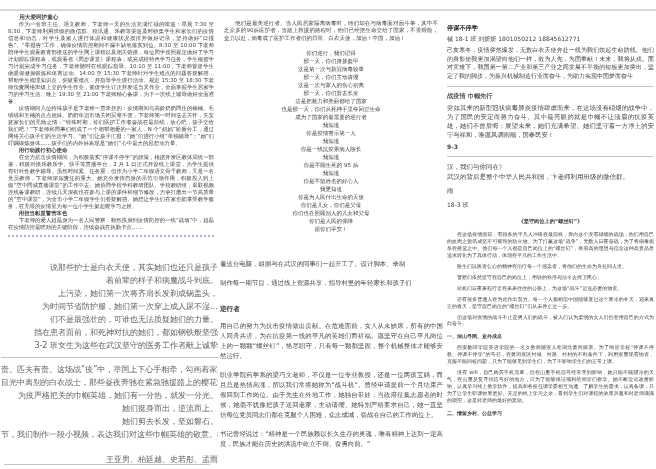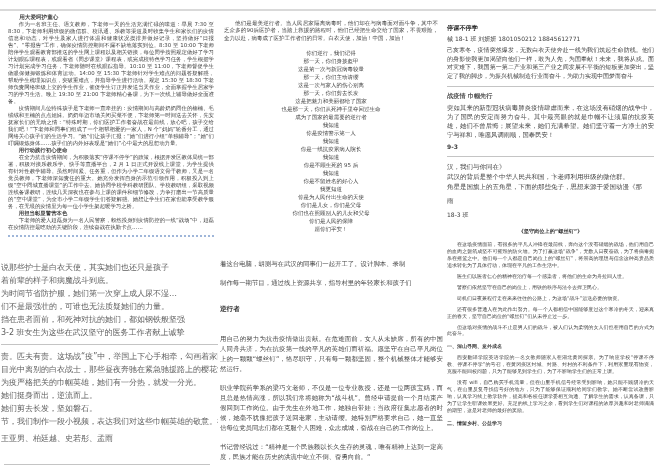--- a/index.html
+++ b/index.html
@@ -13,34 +13,34 @@
   
   .col-left{position:absolute;left:8px;top:14px;width:206px;}
   .small-doc{font-size:5.4px;line-height:7px;text-align:justify;color:#3f3f3f;}
   .small-doc p{margin:0;text-indent:2em;}
   .doc-title{font-size:5.6px;font-weight:bold;margin:0;text-indent:2em;}
   .subhead{font-weight:bold;margin:0;text-indent:2em;}
   .pagebreak{border:none;border-top:2px dotted #9fb6d9;margin:4px 0 0 0;}
 
   .big-left{position:absolute;left:1px;top:261px;width:217px;
     font-size:8px;line-height:13px;color:#5f5f5f;overflow:hidden;}
-  .big-left .bigline{white-space:nowrap;}
+  .big-left .bigline{white-space:nowrap;text-align:right;}
   .rule{border:none;border-top:1px solid #c4c4c4;margin:5px 0;}
-  .names-line{margin-top:4px;}
+  .names-line{margin-top:12px;}
   .bottom-rule{position:absolute;left:4px;top:456px;width:206px;border:none;border-top:1px solid #c4c4c4;}
 
   
   .col-mid{position:absolute;left:224px;top:20px;width:214px;}
   .mid-top{font-size:5.5px;line-height:7.4px;text-align:justify;color:#3f3f3f;}
   .mid-top p{margin:0;text-indent:2em;}
   .poem{text-align:center;font-size:5.5px;line-height:8px;margin-top:7px;color:#3f3f3f;}
   .mid-low{position:absolute;left:220px;top:250px;width:223px;
     font-size:6.4px;line-height:10px;color:#474747;}
   .mid-low .nowrap{white-space:nowrap;overflow:hidden;margin-top:9px;}
-  .mid-heading{font-weight:bold;font-size:6.6px;margin:16px 0 20px 0;color:#333;}
+  .mid-heading{font-weight:bold;font-size:6.6px;margin:16px 0 7px 0;color:#333;}
   .mid-low p{margin:0 0 9px 0;text-align:justify;}
 
   
   .col-right{position:absolute;left:447px;top:24px;width:207px;color:#3f3f3f;}
   .r-title{font-size:6.2px;font-weight:bold;margin:0;color:#222;}
   .r-student{font-size:6px;margin:2px 0;}
   .r-para1{font-size:6px;line-height:8.6px;text-align:justify;margin:0;}
   .r-rule{border:none;border-top:1px solid #c4c4c4;margin:6px 0 5px;}
   .r-title2{font-size:6.2px;font-weight:bold;color:#555;margin:0 0 2px;}
   .r-para2{font-size:6.3px;line-height:9px;text-align:justify;margin:0;}
@@ -67,20 +67,21 @@
   <div class="subhead">用担当彰显警营本色</div>
   <p>卞老师的爱人赵磊身为一名人民警察，毅然投身到疫情防控的一线“战场”中，赵磊在疫情防控最吃劲的关键阶段，连续奋战在执勤卡点……</p>
   <hr class="pagebreak">
 </div>
 
 <div class="big-left">
   <div>
 
   <div class="bigline">说那些护士是白衣天使，其实她们也还只是孩子</div>
       <div class="bigline">着前辈的样子和病魔战斗到底。</div>
+      <div class="bigline">上污染，她们第一次将齐肩长发剃成锅盖头，</div>
       <div class="bigline">为时间节省防护服，她们第一次穿上成人尿不湿…</div>
       <div class="bigline">们不是最强壮的，可谁也无法质疑她们的力量。</div>
       <div class="bigline">挡在患者面前，和死神对抗的她们，都如钢铁般坚强</div>
       <div class="bigline">3-2 班女生为这些在武汉坚守的医务工作者献上诚挚</div>
     </div>
   <hr class="rule">
   <div>
 
   <div class="bigline">责。匹夫有责。这场战“疫”中，举国上下心手相牵，勾画着家国情</div>
       <div class="bigline">目光中离别的白衣战士，那些昼夜奔驰在紧急驰援路上的樱花女侠，</div>
@@ -138,21 +139,20 @@
   <div class="r-title">停课不停学</div>
   <div class="r-student">械 18-1 班 刘妍妍 1801050212 18845612771</div>
   <p class="r-para1">己亥寒冬，疫情突然爆发，无数白衣天使奔赴一线为我们筑起生命防线。他们的身影使我更加渴望向他们一样，敢为人先，为国奉献！未来，我将从戎。面对灾难下，我国第一第二产业和第三产业之间发展不平衡的短板更加突出，坚定了我的脚步，为振兴机械制造行业而奋斗，为助力实现中国梦而奋斗</p>
   <hr class="r-rule">
   <div class="r-title2">战疫情 巾帼先行</div>
   <p class="r-para2">突如其来的新型冠状病毒肺炎疫情肆虐而来，在这场没有硝烟的战争中，为了国民的安定而努力奋斗。其中最亮眼的就是巾帼不让须眉的抗疫英雄，她们不曾后悔；展望未来，她们充满希望。她们坚守着一方净土的安宁与祥和，唯愿风调雨顺，国泰民安！</p>
   <div class="r-mark">9-3</div>
   <hr class="r-rule">
   <div class="r-big">汉，我们与你同在》</div>
   <p class="r-big">武汉的背后是整个中华人民共和国，卞老师利用班级的微信群。</p>
-  <p class="r-big">角星是国旗上的五角星，下面的那些兔子，思想来源于爱国动漫《那</p>
   <div class="r-word">雨</div>
   <div class="r-class">18-3 班</div>
   <div class="r-essay">《坚守岗位上的“螺丝钉”》</div>
   <div class="r-small">
     <p>在这场疫情面前，有很多的平凡人冲锋在最前线，奔向这个没有硝烟的战场，他们用自己的血肉之躯筑成坚不可摧毁的防火墙。为了打赢这场“战争”，无数人日夜奋战，为了将病毒扼杀在摇篮之中。他们每一个人都是自己岗位上的“螺丝钉”，将崇高的理想与信念这种高贵品质追求转化为了具体行动，体现在平凡的工作生活中。</p>
     <p>医生们以医者仁心的精神在治疗每一个感染者，将他们的生命为舟拉回人世。</p>
     <p>警察们依然坚守在自己的岗位上，用铁的秩序与法令去捍卫民心。</p>
     <p>司机们日夜兼程行走在来来往往的公路上，为这场“战斗”运送必要的物资。</p>
     <p>还有很多普通人在为此作出努力。每一个人都相信中国能够度过这个寒冷的冬天，迎来真正的春天，坚守自己岗位的“螺丝钉”们从未停止过一步。</p>
     <p>但这场对疫情的战斗不止是男人们的战斗，被人们认为柔弱的女人们也在用自己的方式为此奋斗。</p>

